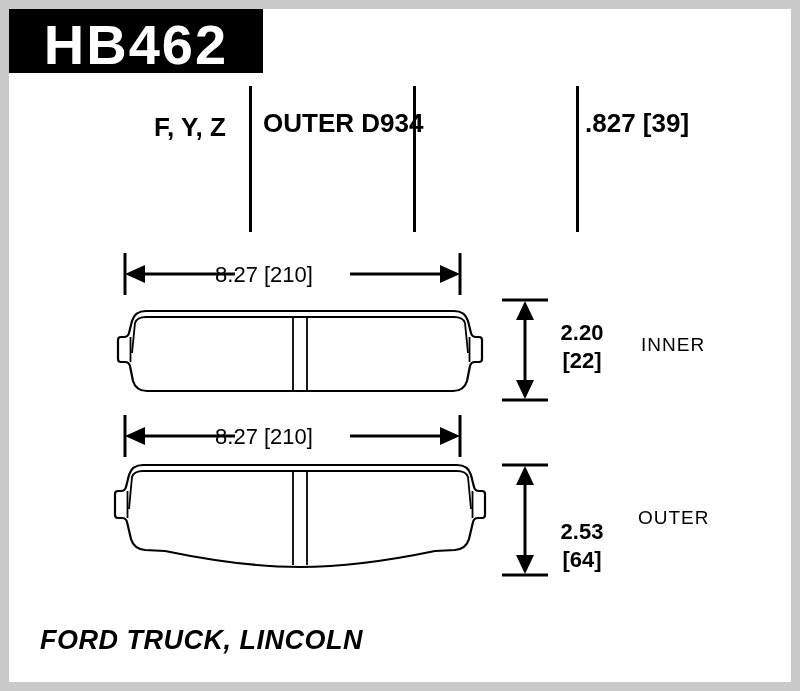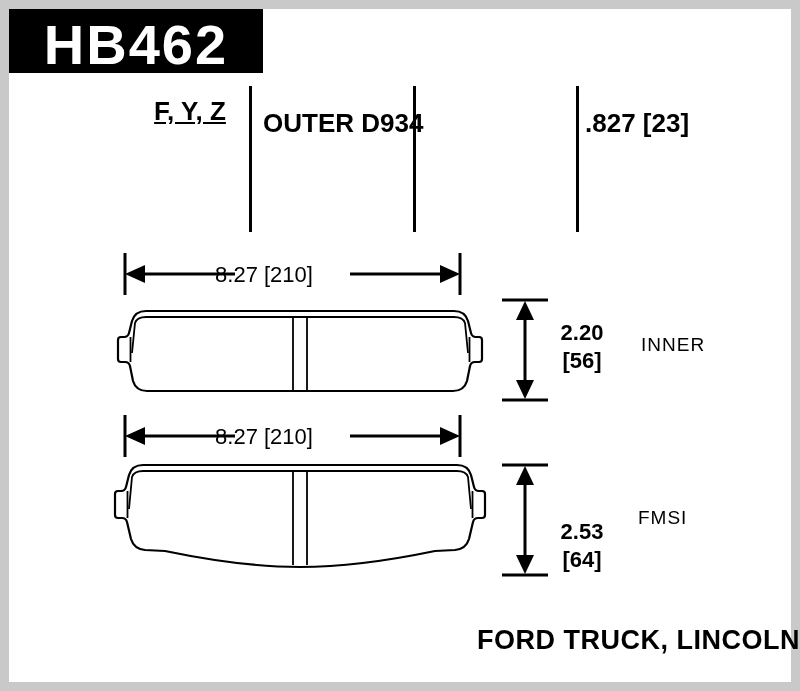--- a/index.html
+++ b/index.html
@@ -10,21 +10,21 @@
   }
   .frame { position:absolute; inset:0; border:9px solid #c9c9c9; pointer-events:none; }
 
   .part-box {
     position:absolute; left:9px; top:9px; width:254px; height:64px;
     background:#000; display:flex; align-items:flex-end; justify-content:center;
   }
   .part-box .pn { color:#fff; font-weight:700; font-size:56px; letter-spacing:2px; line-height:1; }
 
   .hdr { position:absolute; font-weight:700; font-size:26px; white-space:nowrap; }
-  .hdr-compounds { left:130px; top:96px; width:120px; text-align:center;text-decoration:underline; }
+  .hdr-compounds { left:130px; top:112px; width:120px; text-align:center; }
   .hdr-fmsi { left:263px; top:108px; }
   .hdr-thickness { left:585px; top:108px; }
 
   .vline { position:absolute; width:3px; background:#000; top:86px; height:146px; }
   .vline-1 { left:249px; }
   .vline-2 { left:413px; }
   .vline-3 { left:576px; }
 
   svg.abs { position:absolute; }
   .wdim-1 { left:123px; top:253px; }
@@ -41,41 +41,41 @@
 
   .htext { position:absolute; left:550px; width:64px; text-align:center; font-size:22px; line-height:28px;font-weight:bold; }
   .htext-1 { top:319px; }
   .htext-2 { top:495px;margin-top:23px; }
 
   .pad-label { position:absolute; font-size:19px; letter-spacing:1px; }
   .pad-label-1 { left:641px; top:334px; }
   .pad-label-2 { left:638px; top:507px; }
 
   .footer {
-    position:absolute; left:40px; right:0; top:625px; text-align:right;
-    font-weight:700; font-size:27px; letter-spacing:0.5px;
+    position:absolute; left:40px; right:0; top:625px; text-align:left;
+    font-weight:700; font-size:27px; letter-spacing:0.5px;font-style:italic;
   }
 </style>
 </head>
 <body>
 
 <div class="sheet">
 
   <div class="frame"></div>
 
   <div class="part-box">
     <span class="pn">HB462</span>
   </div>
 
   <span class="hdr hdr-compounds">F, Y, Z</span>
   <div class="vline vline-1"></div>
   <span class="hdr hdr-fmsi">OUTER D934</span>
   <div class="vline vline-2"></div>
   <div class="vline vline-3"></div>
-  <span class="hdr hdr-thickness">.827 [23]</span>
+  <span class="hdr hdr-thickness">.827 [39]</span>
 
   <svg class="abs wdim-1" width="339" height="42" viewBox="0 0 339 42">
     <line x1="2" y1="0" x2="2" y2="42" stroke="#000" stroke-width="3"></line>
     <line x1="337" y1="0" x2="337" y2="42" stroke="#000" stroke-width="3"></line>
     <line x1="18" y1="21" x2="112" y2="21" stroke="#000" stroke-width="3"></line>
     <line x1="227" y1="21" x2="321" y2="21" stroke="#000" stroke-width="3"></line>
     <polygon points="2,21 22,12 22,30" fill="#000"></polygon>
     <polygon points="337,21 317,12 317,30" fill="#000"></polygon>
   </svg>
   <span class="dim-text wtext wtext-1">8.27 [210]</span>
@@ -91,21 +91,21 @@
 
   <svg class="abs hdim-1" width="48" height="104" viewBox="0 0 48 104">
     <line x1="1" y1="2" x2="47" y2="2" stroke="#000" stroke-width="3"></line>
     <line x1="1" y1="102" x2="47" y2="102" stroke="#000" stroke-width="3"></line>
     <line x1="24" y1="14" x2="24" y2="90" stroke="#000" stroke-width="3"></line>
     <polygon points="24,3 15,22 33,22" fill="#000"></polygon>
     <polygon points="24,101 15,82 33,82" fill="#000"></polygon>
   </svg>
   <div class="htext htext-1">
     <div>2.20</div>
-    <div>[56]</div>
+    <div>[22]</div>
   </div>
   <span class="pad-label pad-label-1">INNER</span>
 
   <svg class="abs wdim-2" width="339" height="42" viewBox="0 0 339 42">
     <line x1="2" y1="0" x2="2" y2="42" stroke="#000" stroke-width="3"></line>
     <line x1="337" y1="0" x2="337" y2="42" stroke="#000" stroke-width="3"></line>
     <line x1="18" y1="21" x2="112" y2="21" stroke="#000" stroke-width="3"></line>
     <line x1="227" y1="21" x2="321" y2="21" stroke="#000" stroke-width="3"></line>
     <polygon points="2,21 22,12 22,30" fill="#000"></polygon>
     <polygon points="337,21 317,12 317,30" fill="#000"></polygon>
@@ -125,17 +125,17 @@
     <line x1="1" y1="2" x2="47" y2="2" stroke="#000" stroke-width="3"></line>
     <line x1="1" y1="112" x2="47" y2="112" stroke="#000" stroke-width="3"></line>
     <line x1="24" y1="14" x2="24" y2="100" stroke="#000" stroke-width="3"></line>
     <polygon points="24,3 15,22 33,22" fill="#000"></polygon>
     <polygon points="24,111 15,92 33,92" fill="#000"></polygon>
   </svg>
   <div class="htext htext-2">
     <div>2.53</div>
     <div>[64]</div>
   </div>
-  <span class="pad-label pad-label-2">FMSI</span>
+  <span class="pad-label pad-label-2">OUTER</span>
 
   <div class="footer">FORD TRUCK, LINCOLN</div>
 
 </div>
 
 </body></html>

